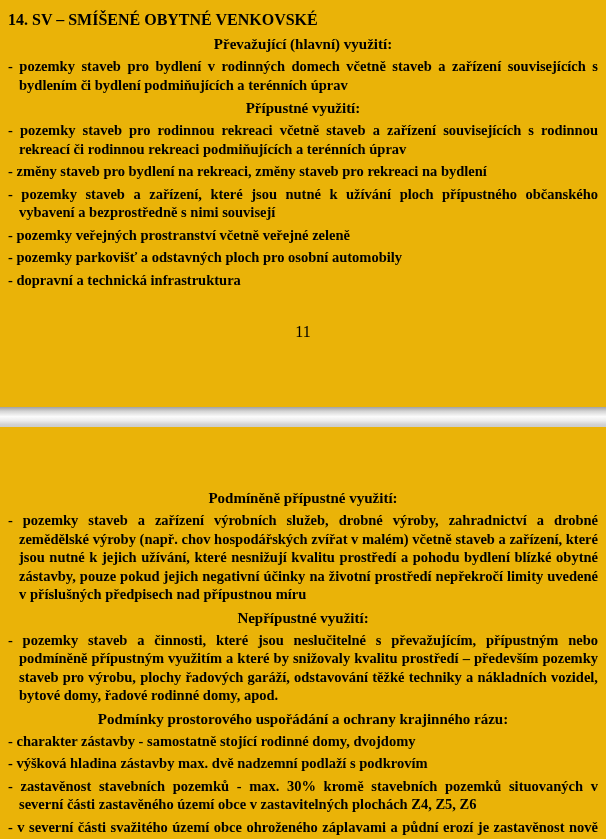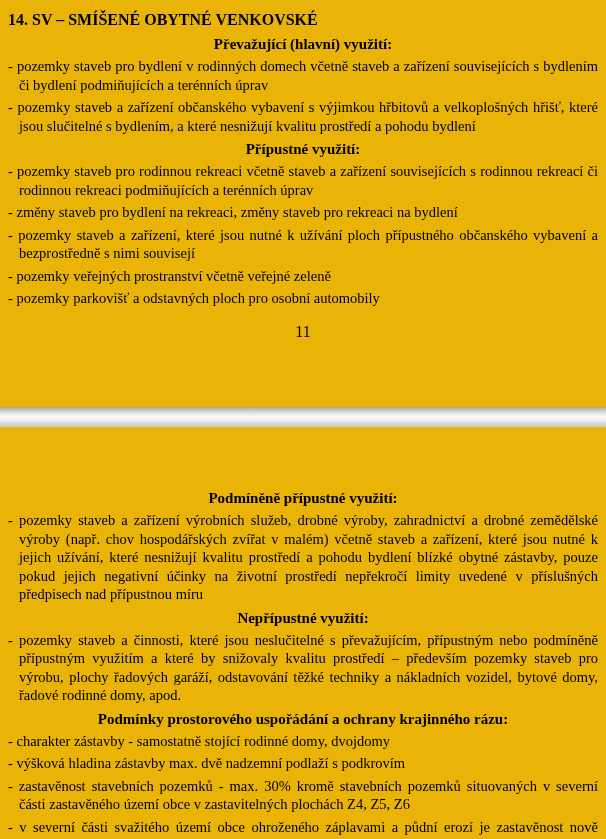--- a/index.html
+++ b/index.html
@@ -52,46 +52,47 @@
     margin: 1px 0 3px 0;
     text-align: center;
   }
   .item {
     font-size: 14.5px;
     line-height: 18.5px;
     text-align: justify;
     padding-left: 11px;
     text-indent: -11px;
     margin: 0 0 4px 0;
+    font-weight: bold;
   }
   .page-number {
     position: absolute;
     bottom: 66px;
     left: 0;
     right: 0;
     text-align: center;
     font-size: 16px;
   }
 </style>
 </head>
 <body>
 
 <div class="page page-1">
   <div class="doc-title">14. SV – SMÍŠENÉ OBYTNÉ VENKOVSKÉ</div>
 
   <div class="sec-title">Převažující (hlavní) využití:</div>
   <div class="item">- pozemky staveb pro bydlení v rodinných domech včetně staveb a zařízení souvisejících s bydlením či bydlení podmiňujících a terénních úprav</div>
-  <div class="item">- pozemky staveb a zařízení občanského vybavení s výjimkou hřbitovů a velkoplošných hřišť, které jsou slučitelné s bydlením, a které nesnižují kvalitu prostředí a pohodu bydlení</div>
 
   <div class="sec-title">Přípustné využití:</div>
   <div class="item">- pozemky staveb pro rodinnou rekreaci včetně staveb a zařízení souvisejících s rodinnou rekreací či rodinnou rekreaci podmiňujících a terénních úprav</div>
   <div class="item">- změny staveb pro bydlení na rekreaci, změny staveb pro rekreaci na bydlení</div>
   <div class="item">- pozemky staveb a zařízení, které jsou nutné k užívání ploch přípustného občanského vybavení a bezprostředně s nimi souvisejí</div>
   <div class="item">- pozemky veřejných prostranství včetně veřejné zeleně</div>
   <div class="item">- pozemky parkovišť a odstavných ploch pro osobní automobily</div>
+  <div class="item">- dopravní a technická infrastruktura</div>
 
   <div class="page-number">11</div>
 </div>
 
 <div class="page-separator"></div>
 
 <div class="page page-2">
   <div class="sec-title">Podmíněně přípustné využití:</div>
   <div class="item">- pozemky staveb a zařízení výrobních služeb, drobné výroby, zahradnictví a drobné zemědělské výroby (např. chov hospodářských zvířat v malém) včetně staveb a zařízení, které jsou nutné k jejich užívání, které nesnižují kvalitu prostředí a pohodu bydlení blízké obytné zástavby, pouze pokud jejich negativní účinky na životní prostředí nepřekročí limity uvedené v příslušných předpisech nad přípustnou míru</div>
 

